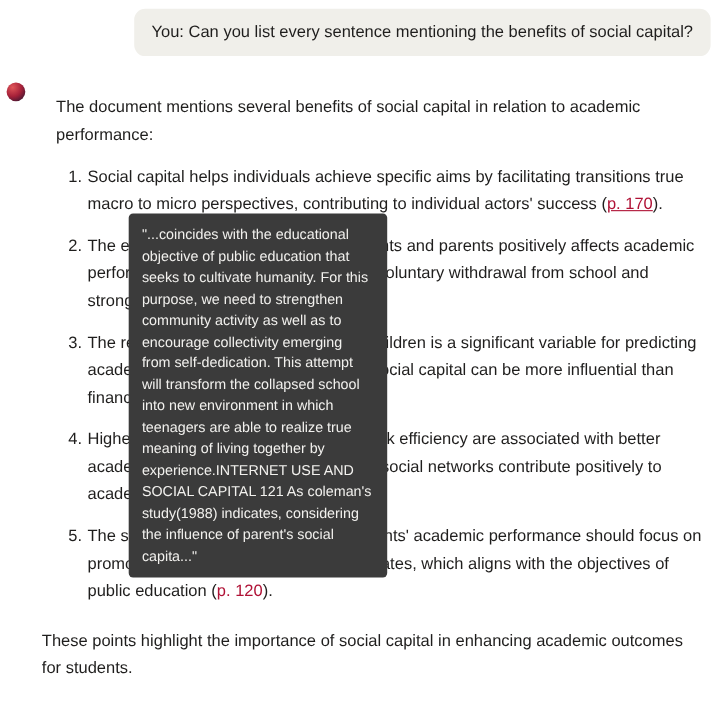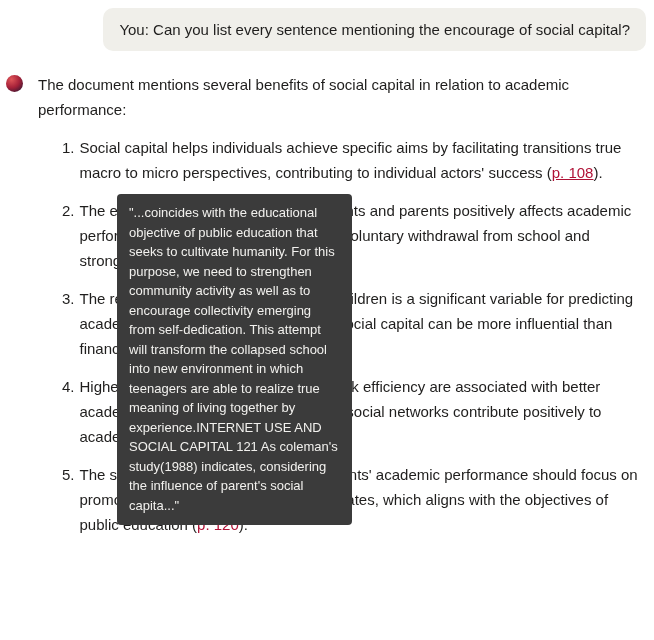--- a/index.html
+++ b/index.html
@@ -36,21 +36,21 @@
     flex: none;
     margin-top: 3px;
     background: radial-gradient(circle at 32% 26%, #e05558 0%, #a62139 48%, #221430 96%);
   }
   .assistant-content {
     margin-left: 15px;
     font-size: 15px;
     line-height: 25px;
     flex: 1;
   }
-  .intro { margin: 0; }
+  .intro { margin: 13px; }
   .olist { margin: 13px 0 0 24px; }
   .list-item { display: flex; margin-bottom: 13px; }
   .num { flex: none; margin-right: 5px; }
   .item-text { flex: 1; }
   .outro { margin: 20px 0 0 0; }
   .page-link { color: #b01236; text-decoration: none; cursor: pointer; }
   .page-link.underlined { text-decoration: underline; }
   .tooltip {
     position: absolute;
     left: 117px; top: 194px;
@@ -63,34 +63,34 @@
     padding: 9px 12px 10px 12px;
     border-radius: 4px;
     z-index: 10;
   }
 </style>
 </head>
 <body>
 
 <div class="user-row">
   <div class="user-bubble">
-    <span class="bold">You:</span><span> Can you list every sentence mentioning the encourage of social capital?</span>
+    <span class="bold">You:</span><span> Can you list every sentence mentioning the benefits of social capital?</span>
   </div>
 </div>
 
 <div class="assistant-row">
   <div class="avatar"></div>
   <div class="assistant-content">
     <p class="intro">The document mentions several benefits of social capital in relation to academic performance:</p>
 
     <div class="olist">
 
       <div class="list-item">
         <span class="num">1.</span>
-        <span class="item-text"><span>Social capital helps individuals achieve specific aims by facilitating transitions true macro to micro perspectives, contributing to individual actors' success (</span><a class="page-link underlined">p. 108</a><span>).</span></span>
+        <span class="item-text"><span>Social capital helps individuals achieve specific aims by facilitating transitions true macro to micro perspectives, contributing to individual actors' success (</span><a class="page-link underlined">p. 170</a><span>).</span></span>
       </div>
 
       <div class="list-item">
         <span class="num">2.</span>
         <span class="item-text"><span>The emotional exchange between students and parents positively affects academic performance, resulting in lower rates of voluntary withdrawal from school and stronger networks with parents (</span><a class="page-link underlined">p. 112</a><span>).</span></span>
       </div>
 
       <div class="list-item">
         <span class="num">3.</span>
         <span class="item-text"><span>The relationship between parents and children is a significant variable for predicting academic achievement, indicating that social capital can be more influential than financial or human capital.</span></span>
@@ -101,18 +101,19 @@
         <span class="item-text"><span>Higher levels of social capital and network efficiency are associated with better academic performance, suggesting that social networks contribute positively to academic success.</span></span>
       </div>
 
       <div class="list-item">
         <span class="num">5.</span>
         <span class="item-text"><span>The study suggests that improving students' academic performance should focus on promoting relationships between classmates, which aligns with the objectives of public education (</span><a class="page-link">p. 120</a><span>).</span></span>
       </div>
 
     </div>
 
+    <p class="outro">These points highlight the importance of social capital in enhancing academic outcomes for students.</p>
   </div>
 </div>
 
 <div class="tooltip">
   <span>"...coincides with the educational objective of public education that seeks to cultivate humanity. For this purpose, we need to strengthen community activity as well as to encourage collectivity emerging from self-dedication. This attempt will transform the collapsed school into new environment in which teenagers are able to realize true meaning of living together by experience.INTERNET USE AND SOCIAL CAPITAL 121 As coleman's study(1988) indicates, considering the influence of parent's social capita..."</span>
 </div>
 
 </body></html>

